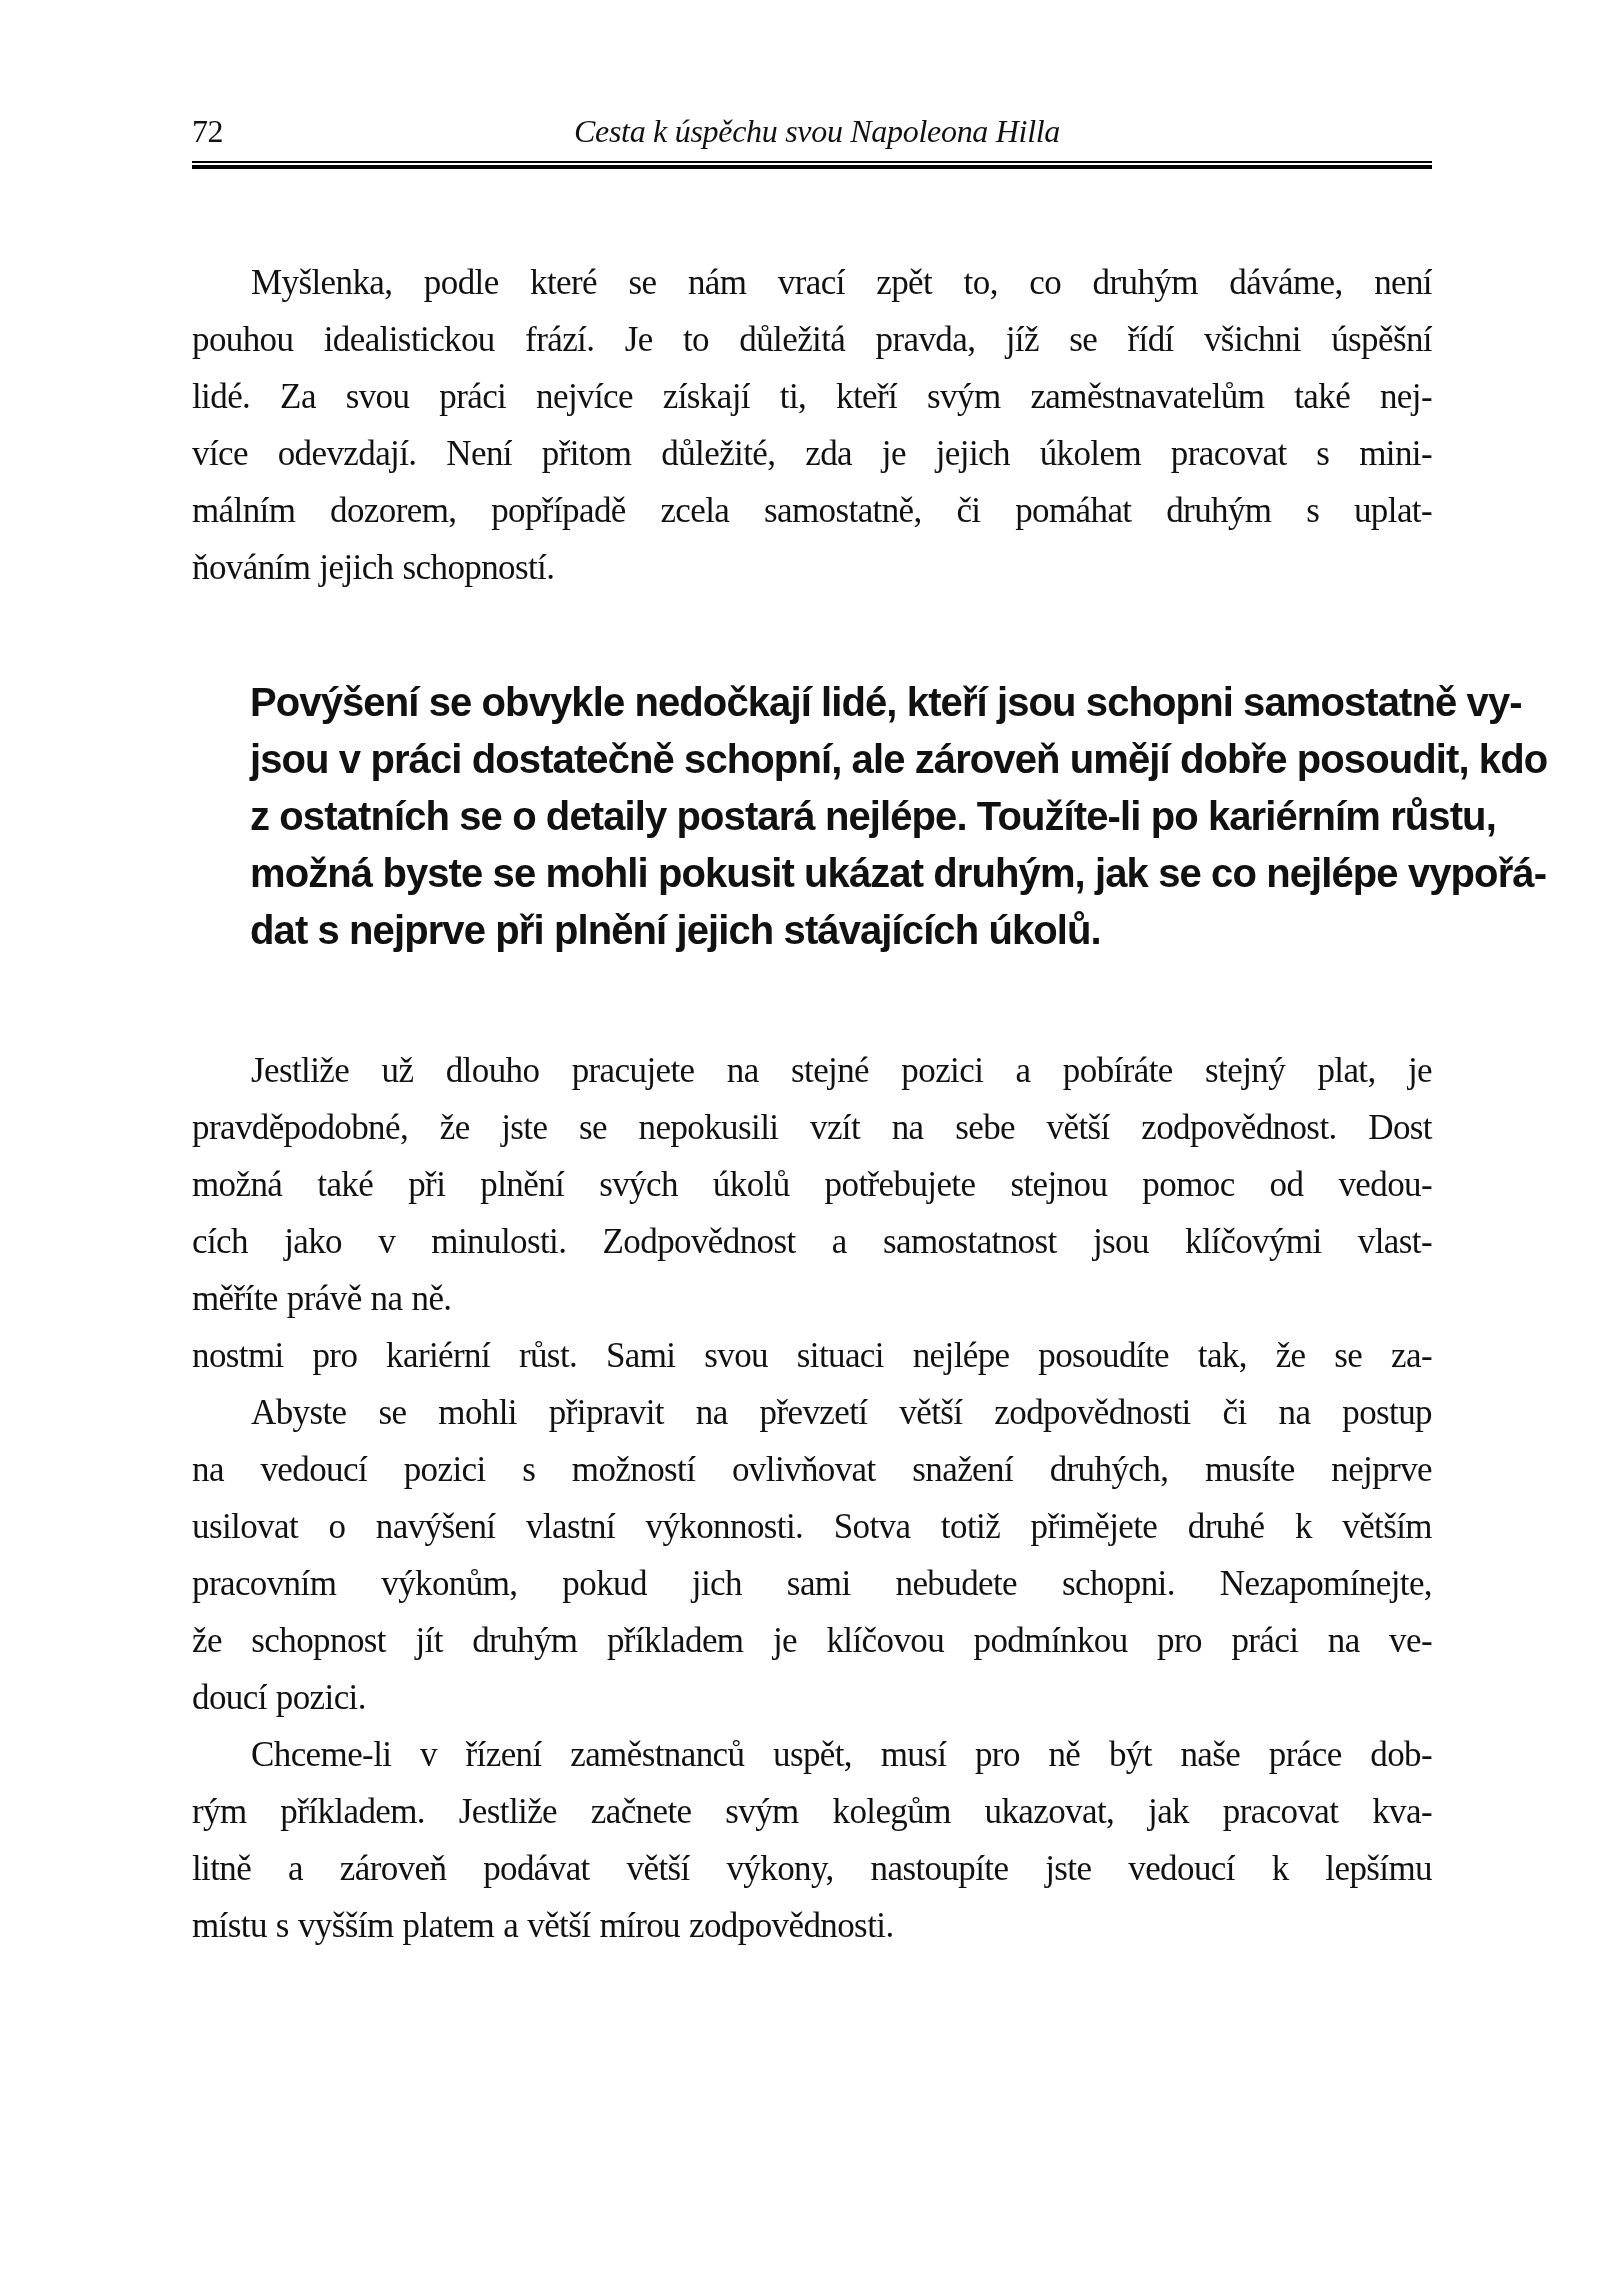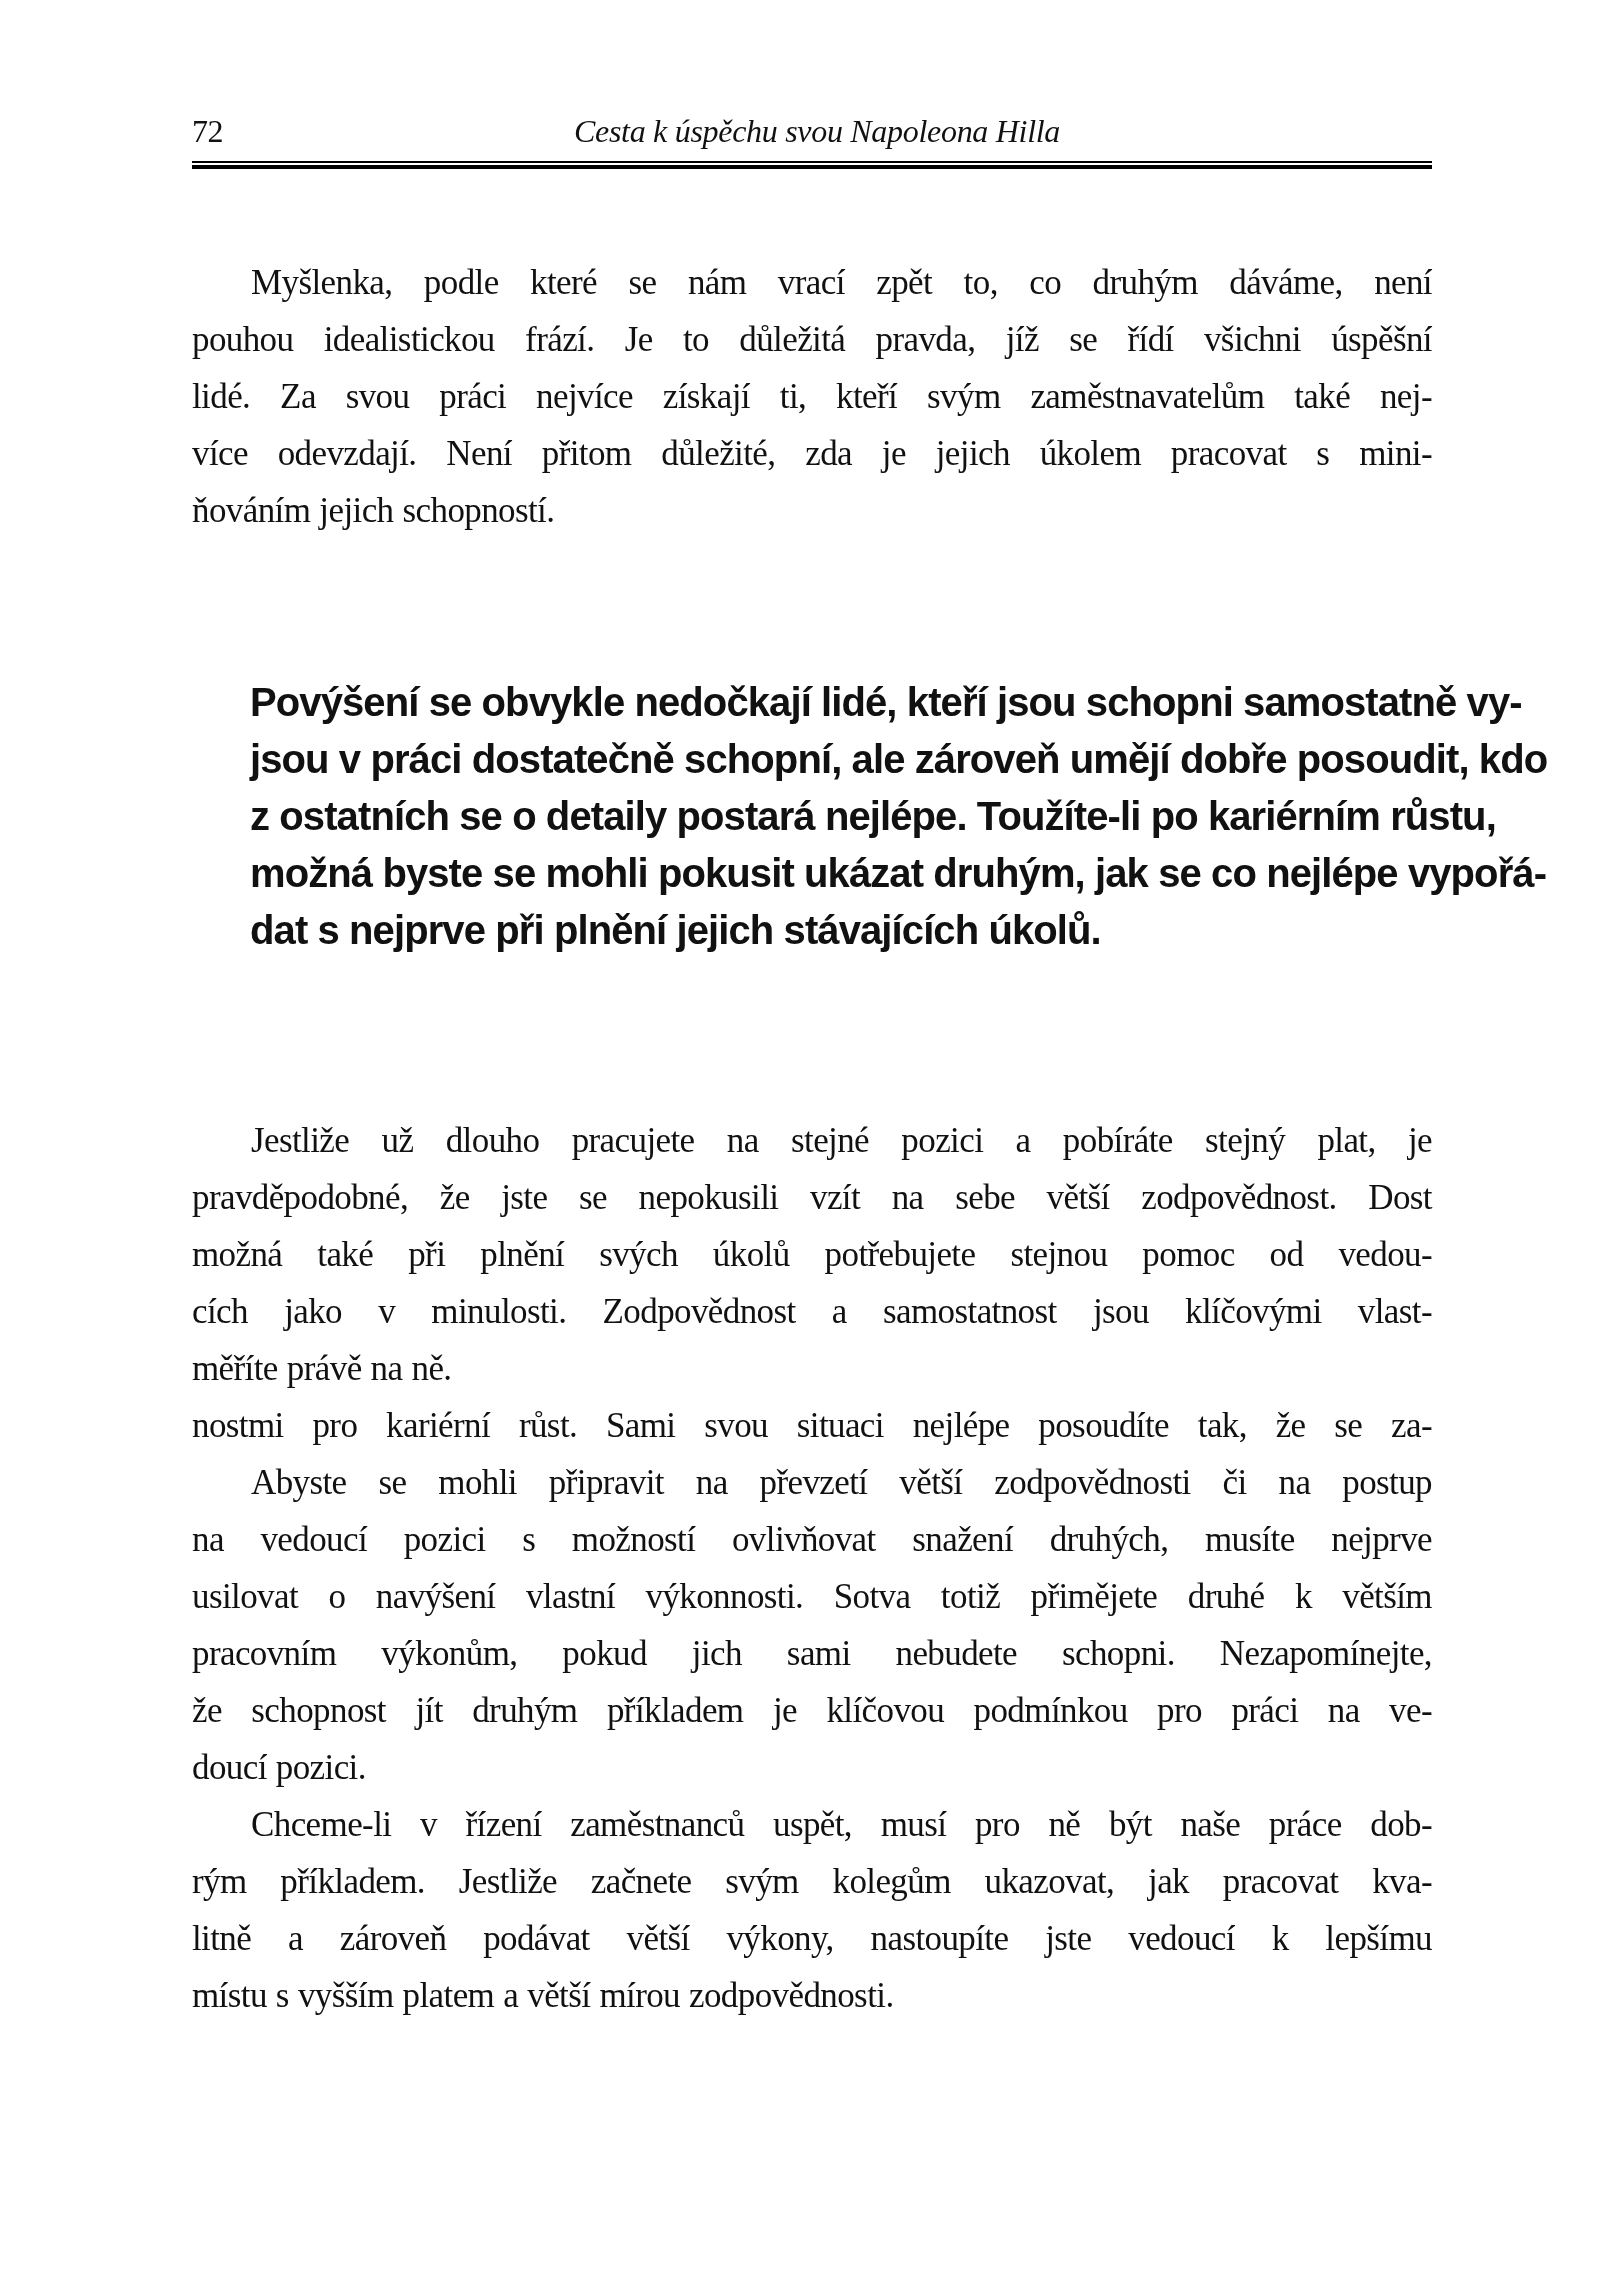--- a/index.html
+++ b/index.html
@@ -70,21 +70,21 @@
       width: 1240px;
       font-family: "Liberation Serif", "DejaVu Serif", serif;
       font-size: 35px;
       line-height: 57px;
       text-align: justify;
       letter-spacing: -0.6px;
       word-spacing: 0.9px;
       hyphens: manual;
     }
     .para-1 { top: 254px; }
-    .para-2 { top: 1112px; }
+    .para-2 { top: 1042px; }
     .callout {
       position: absolute;
       left: 58px;
       top: 674px;
       width: 1126px;
       font-family: "Liberation Sans", "DejaVu Sans", sans-serif;
       font-weight: bold;
       font-size: 40px;
       line-height: 57px;
       text-align: justify;
@@ -111,20 +111,21 @@
     <span class="running-title">Cesta k úspěchu svou Napoleona Hilla</span>
   </div>
   <div class="rule-thin"></div>
   <div class="rule-thick"></div>
 
   <div class="body-text para-1">
     <span class="line indent">Myšlenka, podle které se nám vrací zpět to, co druhým dáváme, není</span>
     <span class="line">pouhou idealistickou frází. Je to důležitá pravda, jíž se řídí všichni úspěšní</span>
     <span class="line">lidé. Za svou práci nejvíce získají ti, kteří svým zaměstnavatelům také nej-</span>
     <span class="line">více odevzdají. Není přitom důležité, zda je jejich úkolem pracovat s mini-</span>
+    <span class="line">málním dozorem, popřípadě zcela samostatně, či pomáhat druhým s uplat-</span>
     <span class="line last">ňováním jejich schopností.</span>
   </div>
 
   <div class="callout">
     <span class="line">Povýšení se obvykle nedočkají lidé, kteří jsou schopni samostatně vy-</span>
     <span class="line">jsou v práci dostatečně schopní, ale zároveň umějí dobře posoudit, kdo</span>
     <span class="line">z ostatních se o detaily postará nejlépe. Toužíte-li po kariérním růstu,</span>
     <span class="line">možná byste se mohli pokusit ukázat druhým, jak se co nejlépe vypořá-</span>
     <span class="line last">dat s nejprve při plnění jejich stávajících úkolů.</span>
   </div>

